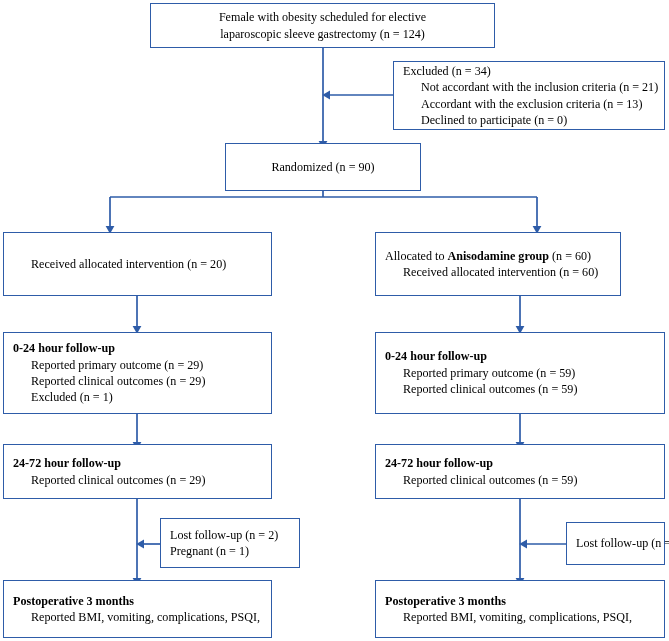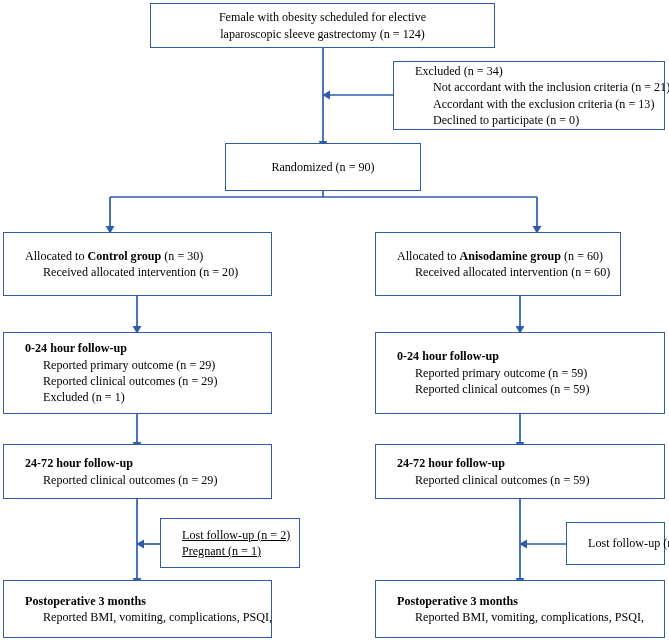--- a/index.html
+++ b/index.html
@@ -10,21 +10,21 @@
   }
   #canvas{position:absolute;left:0;top:0;width:669px;height:641px;}
   .box{
     position:absolute;box-sizing:border-box;
     border:1.6px solid #2E5CA8;background:#ffffff;
     font-size:12.1px;line-height:16.4px;
     z-index:2;
   }
   .box .ln{white-space:nowrap;}
   .center{text-align:center;}
-  .pad-l{padding-left:21px;}
+  .pad-l{padding-left:9px;}
   .indent{padding-left:18px;}
   .hdr{font-weight:bold;}
   b{font-weight:bold;}
   svg.conn{position:absolute;left:0;top:0;width:669px;height:641px;z-index:1;overflow:visible;}
   .vcenter{display:flex;flex-direction:column;justify-content:center;height:100%;}
 </style>
 </head>
 <body>
 
 <div id="canvas">
@@ -77,21 +77,20 @@
   </div>
 
   <div class="box center" style="left:225px;top:143px;width:196px;height:48px;">
     <div class="vcenter">
       <div class="ln">Randomized (n = 90)</div>
     </div>
   </div>
 
   <div class="box pad-l" style="left:3px;top:232px;width:269px;height:64px;">
     <div class="vcenter">
-      <div class="ln"><span>Allocated to </span><b>Control group</b><span>  (n = 30)</span></div>
       <div class="ln indent">Received allocated intervention (n = 20)</div>
     </div>
   </div>
 
   <div class="box pad-l" style="left:375px;top:232px;width:246px;height:64px;">
     <div class="vcenter">
       <div class="ln"><span>Allocated to </span><b>Anisodamine group</b><span> (n = 60)</span></div>
       <div class="ln indent">Received allocated intervention (n = 60)</div>
     </div>
   </div>
@@ -120,21 +119,21 @@
     </div>
   </div>
 
   <div class="box pad-l" style="left:375px;top:444px;width:290px;height:55px;">
     <div class="vcenter">
       <div class="ln hdr">24-72 hour follow-up</div>
       <div class="ln indent">Reported clinical outcomes (n = 59)</div>
     </div>
   </div>
 
-  <div class="box pad-l" style="left:160px;top:518px;width:140px;height:50px;text-decoration:underline;">
+  <div class="box pad-l" style="left:160px;top:518px;width:140px;height:50px;">
     <div class="vcenter">
       <div class="ln">Lost follow-up (n = 2)</div>
       <div class="ln">Pregnant  (n = 1)</div>
     </div>
   </div>
 
   <div class="box pad-l" style="left:566px;top:522px;width:99px;height:43px;">
     <div class="vcenter">
       <div class="ln">Lost follow-up (n = 4)</div>
     </div>

